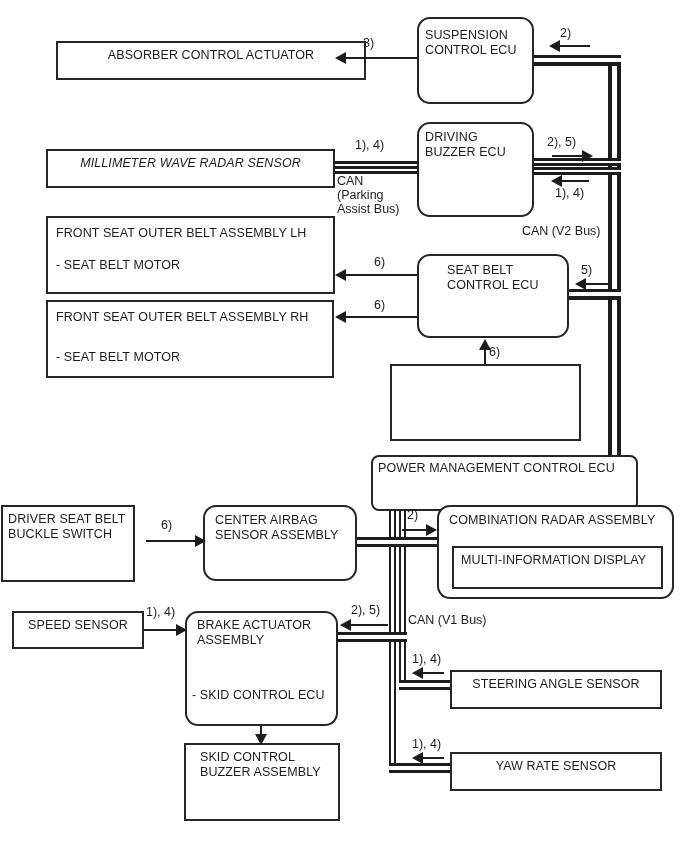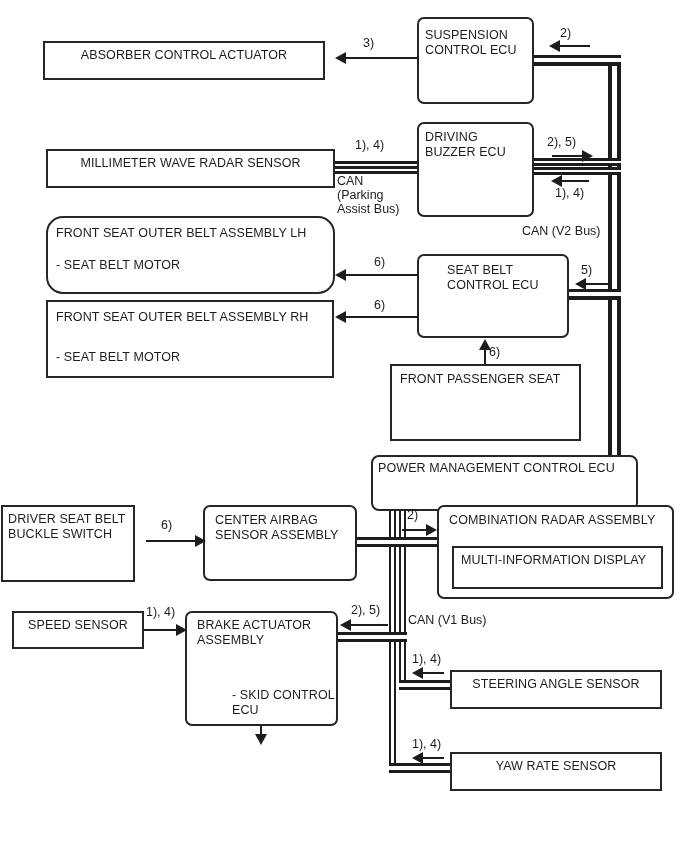--- a/index.html
+++ b/index.html
@@ -2,21 +2,21 @@
 <html><head>
 <meta charset="utf-8">
 <style>
   html,body{margin:0;padding:0;background:#fff;}
   #canvas{
     position:relative;width:688px;height:852px;background:#fff;overflow:hidden;
     font-family:"Liberation Sans","DejaVu Sans",sans-serif;color:#1c1c1c;
   }
   .box{position:absolute;border:2px solid #262626;background:#fff;box-sizing:border-box;
        font-size:12.5px;line-height:15px;letter-spacing:.1px;}
-  .rounded{border-radius:7px;}
+  .rounded{border-radius:13px;}
   .ctr{text-align:center;padding-top:5px;}
   .lbl{position:absolute;font-size:12.5px;line-height:14px;white-space:nowrap;}
   
   .hb2{position:absolute;height:11px;background:linear-gradient(to bottom,#1c1c1c 0 3px,#fff 3px 7px,#1c1c1c 7px 11px);}
   .hb2s{position:absolute;height:10px;background:linear-gradient(to bottom,#1c1c1c 0 3px,#fff 3px 7px,#1c1c1c 7px 10px);}
   .hb8{position:absolute;height:8px;background:linear-gradient(to bottom,#1c1c1c 0 3px,#fff 3px 5px,#1c1c1c 5px 8px);}
   .hb3{position:absolute;height:13px;background:linear-gradient(to bottom,#1c1c1c 0 3px,#fff 3px 5px,#1c1c1c 5px 8px,#fff 8px 10px,#1c1c1c 10px 13px);}
   .vb2{position:absolute;width:13px;background:linear-gradient(to right,#1c1c1c 0 4px,#fff 4px 9px,#1c1c1c 9px 13px);}
   .vb7{position:absolute;width:7px;background:linear-gradient(to right,#1c1c1c 0 2px,#fff 2px 5px,#1c1c1c 5px 7px);}
   
@@ -39,55 +39,54 @@
   <div class="hb2" style="left:532px;top:55px;width:89px;"></div>
   <div class="hb3" style="left:332px;top:161px;width:86px;"></div>
   <div class="hb8" style="left:532px;top:158px;width:89px;"></div>
   <div class="hb8" style="left:532px;top:167px;width:89px;"></div>
   <div class="hb2" style="left:566px;top:289px;width:55px;"></div>
   <div class="hb2s" style="left:355px;top:537px;width:82px;"></div>
   <div class="hb2s" style="left:337px;top:632px;width:70px;"></div>
   <div class="hb2s" style="left:399px;top:680px;width:51px;"></div>
   <div class="hb2s" style="left:389px;top:763px;width:61px;"></div>
 
-  <div class="box ctr" style="left:43px;top:41px;width:282px;height:39px;">
+  <div class="box ctr" style="left:56px;top:41px;width:310px;height:39px;">
     <span>ABSORBER CONTROL ACTUATOR</span>
   </div>
 
   <div class="box rounded" style="left:417px;top:17px;width:117px;height:87px;padding:9px 4px 0 6px;">
     <div>SUSPENSION</div>
     <div>CONTROL ECU</div>
   </div>
 
-  <div class="box ctr" style="left:46px;top:149px;width:289px;height:39px;">
+  <div class="box ctr" style="left:46px;top:149px;width:289px;height:39px;font-style:italic;">
     <span>MILLIMETER WAVE RADAR SENSOR</span>
   </div>
 
   <div class="box rounded" style="left:417px;top:122px;width:117px;height:95px;padding:6px 4px 0 6px;">
     <div>DRIVING</div>
     <div>BUZZER ECU</div>
   </div>
 
-  <div class="box" style="left:46px;top:216px;width:289px;height:78px;padding:8px 4px 16px 8px;border-radius:17px;">
+  <div class="box" style="left:46px;top:216px;width:289px;height:78px;padding:8px 4px 16px 8px;">
     <div>FRONT SEAT OUTER BELT ASSEMBLY LH</div>
     <div style="margin-top:17px;">- SEAT BELT MOTOR</div>
   </div>
 
   <div class="box" style="left:46px;top:300px;width:288px;height:78px;padding:8px 4px 0 8px;">
     <div>FRONT SEAT OUTER BELT ASSEMBLY RH</div>
     <div style="margin-top:25px;">- SEAT BELT MOTOR</div>
   </div>
 
   <div class="box rounded" style="left:417px;top:254px;width:152px;height:84px;padding:7px 4px 0 28px;">
     <div>SEAT BELT</div>
     <div>CONTROL ECU</div>
   </div>
 
   <div class="box" style="left:390px;top:364px;width:191px;height:77px;padding:6px 4px 0 8px;">
-    <div>FRONT PASSENGER SEAT</div>
   </div>
 
   <div class="box rounded" style="left:371px;top:455px;width:267px;height:56px;border-radius:8px;padding:4px 2px 0 5px;">
     <span>POWER MANAGEMENT CONTROL ECU</span>
   </div>
 
   <div class="box" style="left:1px;top:505px;width:134px;height:77px;padding:5px 2px 0 5px;">
     <div>DRIVER SEAT BELT</div>
     <div>BUCKLE SWITCH</div>
   </div>
@@ -104,23 +103,27 @@
     <span>MULTI-INFORMATION DISPLAY</span>
   </div>
 
   <div class="box ctr" style="left:12px;top:611px;width:132px;height:38px;">
     <span>SPEED SENSOR</span>
   </div>
 
   <div class="box rounded" style="left:185px;top:611px;width:153px;height:115px;padding:5px 2px 0 10px;">
     <div>BRAKE ACTUATOR</div>
     <div>ASSEMBLY</div>
-    <div style="position:absolute;left:5px;top:75px;margin-left:40px;">- SKID CONTROL ECU</div>
-  </div>
-
+    <div style="position:absolute;left:5px;top:75px;">- SKID CONTROL ECU</div>
+  </div>
+
+  <div class="box" style="left:184px;top:743px;width:156px;height:78px;padding:5px 2px 0 14px;">
+    <div>SKID CONTROL</div>
+    <div>BUZZER ASSEMBLY</div>
+  </div>
 
   <div class="box ctr" style="left:450px;top:670px;width:212px;height:39px;">
     <span>STEERING ANGLE SENSOR</span>
   </div>
 
   <div class="box ctr" style="left:450px;top:752px;width:212px;height:39px;">
     <span>YAW RATE SENSOR</span>
   </div>
 
   <div class="sh" style="left:345px;top:57px;width:72px;"></div>

